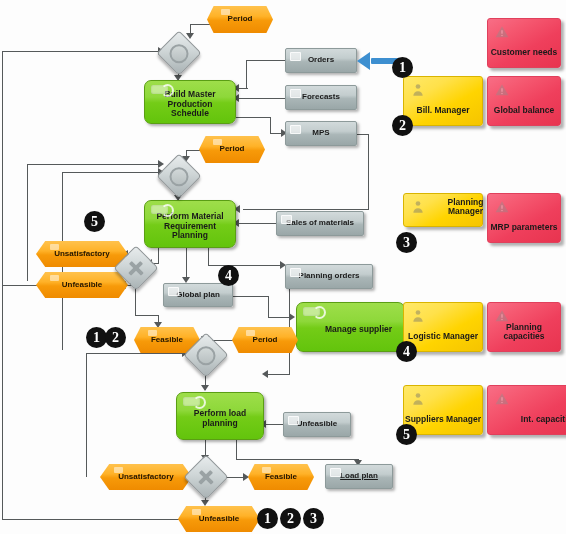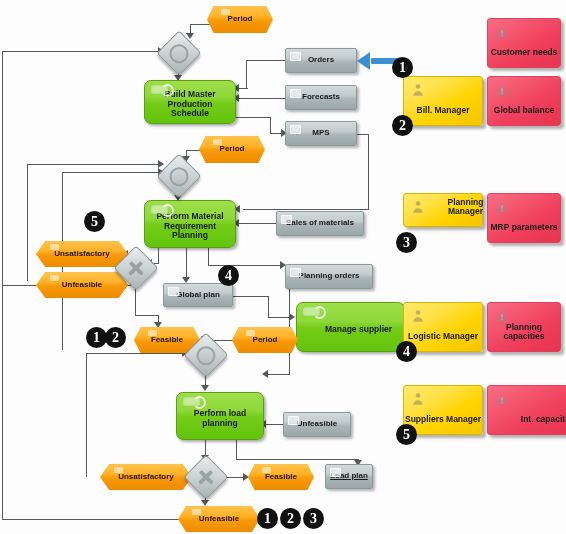--- a/index.html
+++ b/index.html
@@ -251,21 +251,21 @@
     </div>
   <div class="node data" style="left:285px;top:264px;width:88px;height:25px;">
     <span>Planning orders</span>
     </div>
   <div class="node data" style="left:163px;top:283px;width:70px;height:24px;">
     <span>Global plan</span>
     </div>
   <div class="node data" style="left:283px;top:412px;width:68px;height:25px;">
     <span>Unfeasible</span>
     </div>
-  <div class="node data" style="left:325px;top:464px;width:48px;height:25px;text-decoration:underline;">
+  <div class="node data" style="left:325px;top:464px;width:68px;height:25px;text-decoration:underline;">
     <span>Load plan</span>
     </div>
 
   <div class="node evt" style="left:207px;top:6px;width:66px;height:27px;">
     <span>Period</span>
     </div>
   <div class="node evt" style="left:199px;top:136px;width:66px;height:27px;">
     <span>Period</span>
     </div>
   <div class="node evt" style="left:36px;top:241px;width:92px;height:26px;">

